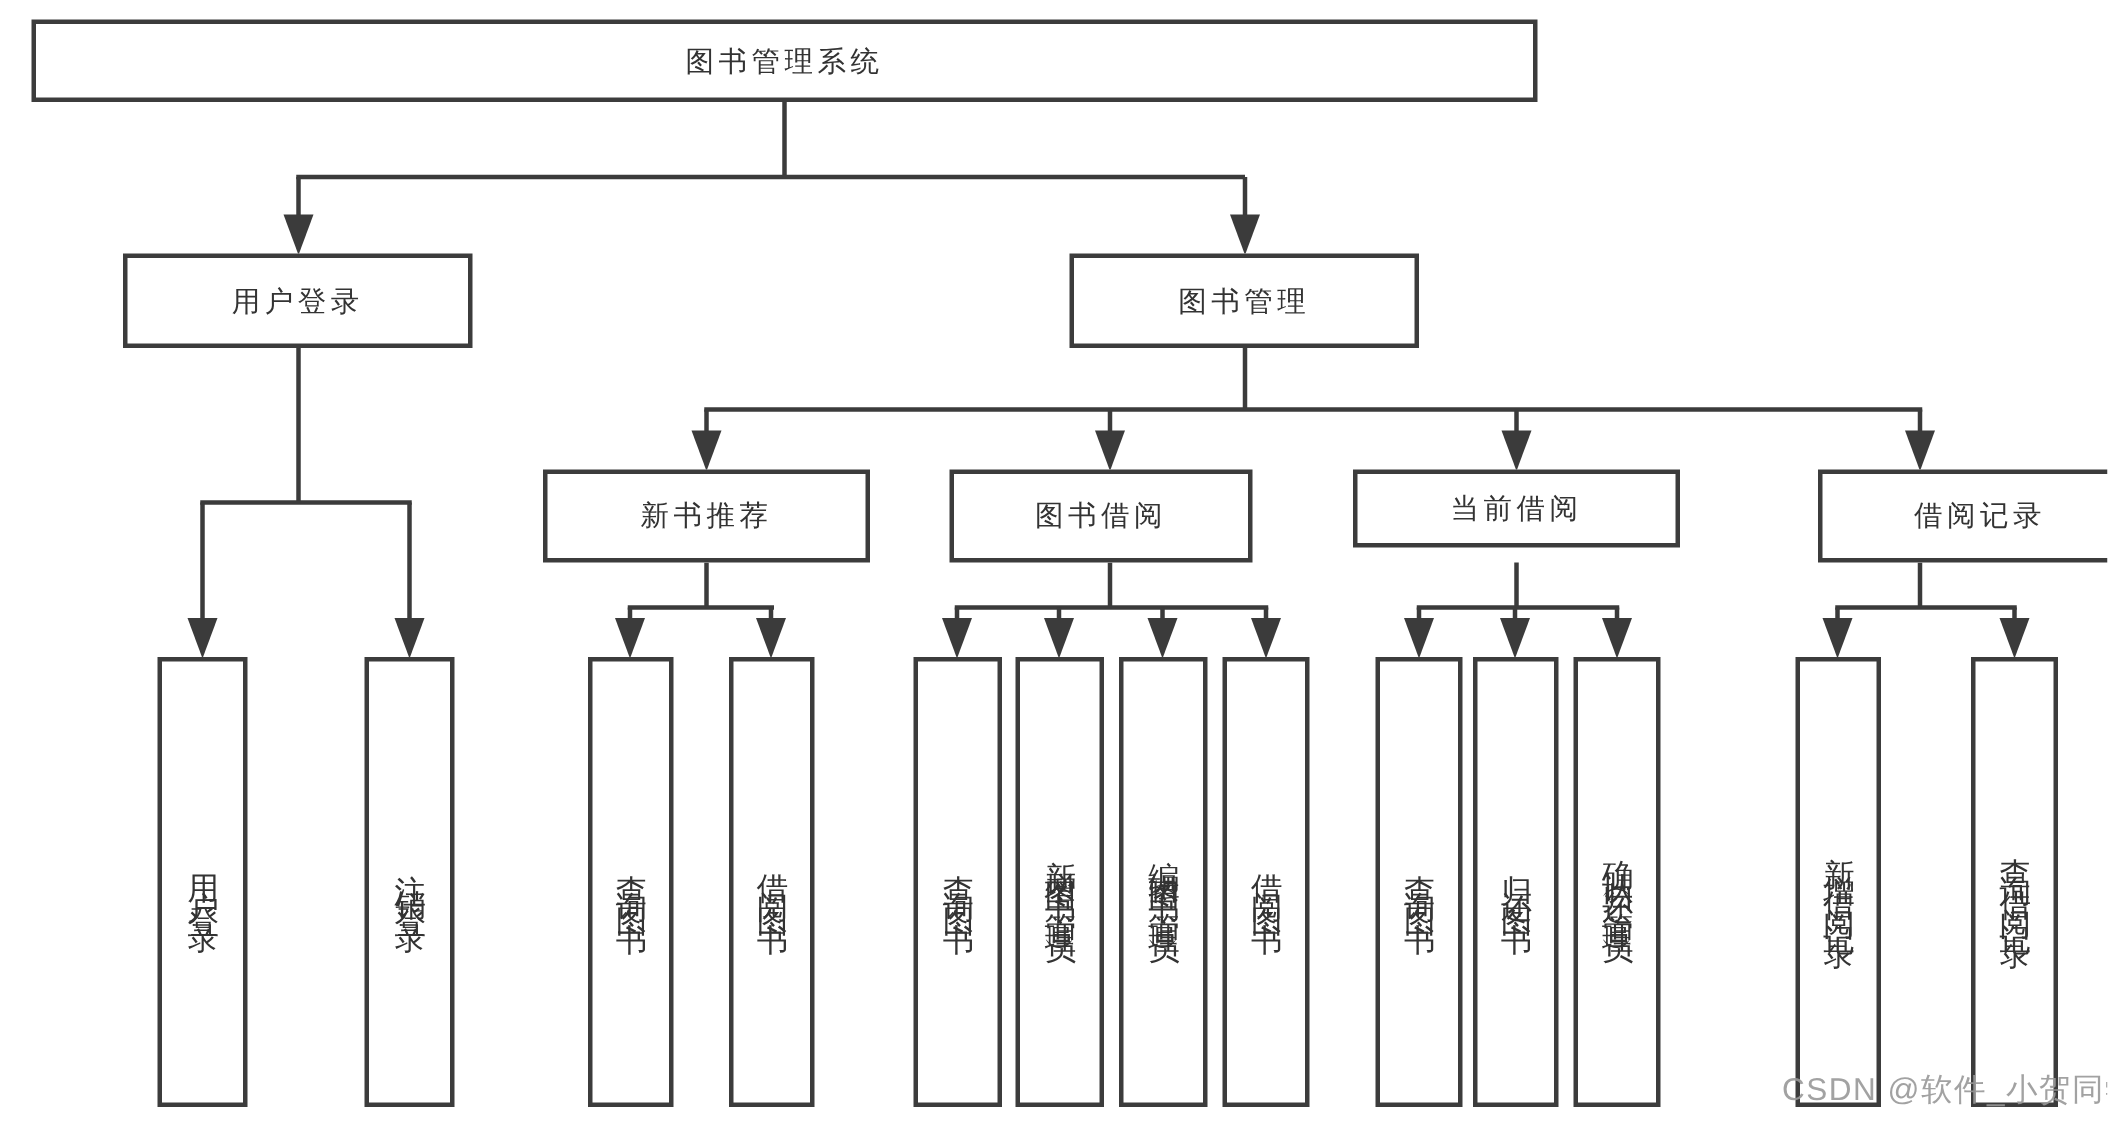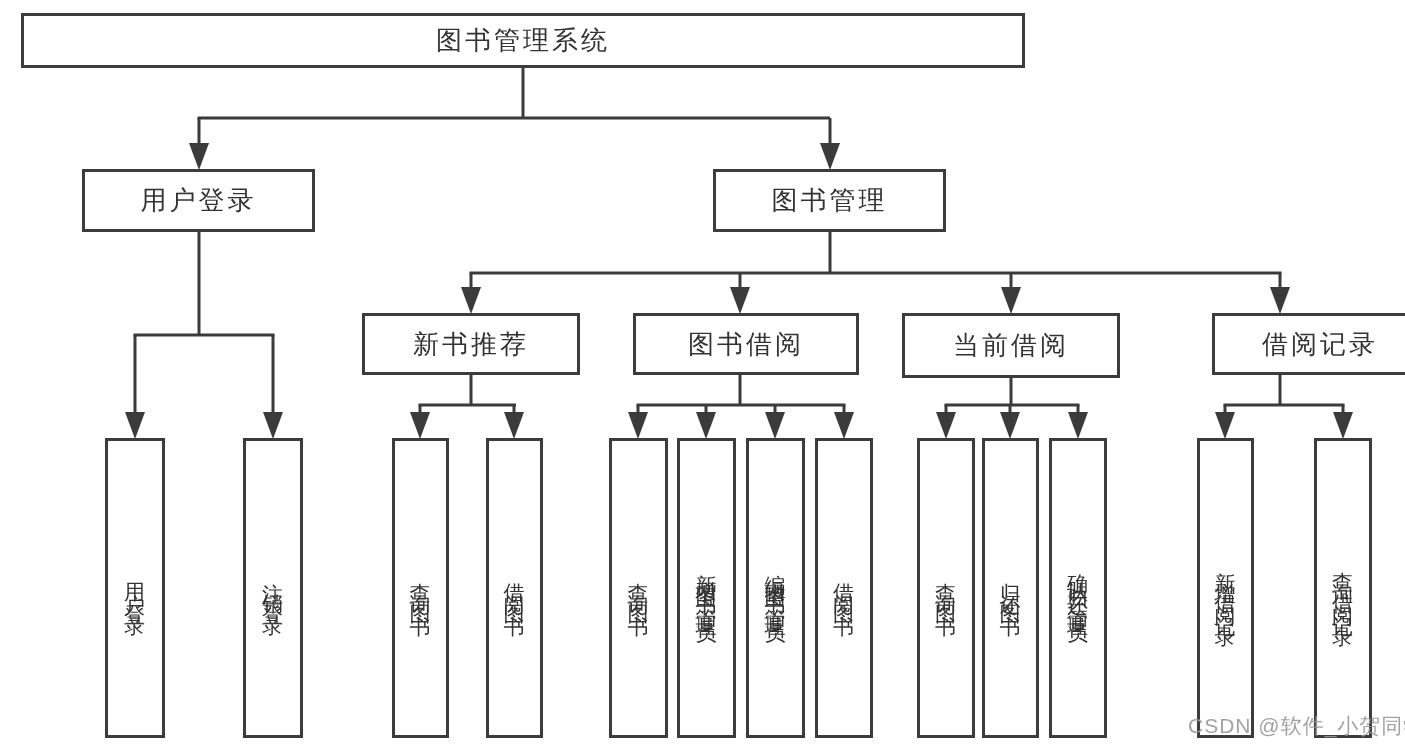--- a/index.html
+++ b/index.html
@@ -21,21 +21,21 @@
     position: absolute;
     box-sizing: border-box;
     border: 3px solid #3c3c3c;
     background: #ffffff;
     display: flex;
     align-items: center;
     justify-content: center;
     color: #333333;
   }
   .box.h span {
-    font-size: 26px;
+    font-size: 19px;
     letter-spacing: 3px;
     color: #333333;
     white-space: nowrap;
   }
   .box.v span {
     writing-mode: vertical-rl;
     text-orientation: mixed;
     font-size: 21px;
     letter-spacing: 11px;
     color: #333333;
@@ -138,24 +138,24 @@
   <div class="box h" style="left:82px; top:169px; width:233px; height:63px;">
     <span>用户登录</span>
   </div>
   <div class="box h" style="left:362px; top:313px; width:218px; height:62px;">
     <span>新书推荐</span>
   </div>
 
   <div class="box h" style="left:713px; top:169px; width:233px; height:63px;">
     <span>图书管理</span>
   </div>
-  <div class="box h" style="left:633px; top:313px; width:226px; height:62px;">
+  <div class="box h" style="left:633px; top:313px; width:202px; height:62px;">
     <span>图书借阅</span>
   </div>
-  <div class="box h" style="left:902px; top:313px; width:218px; height:65px;">
+  <div class="box h" style="left:902px; top:313px; width:218px; height:52px;">
     <span>当前借阅</span>
   </div>
   <div class="box h" style="left:1172px; top:313px; width:216px; height:62px;margin-left:40px;">
     <span>借阅记录</span>
   </div>
 
   <div class="box v" style="left:105px; top:438px; width:60px; height:300px;">
     <span>用户登录</span>
   </div>
   <div class="box v" style="left:243px; top:438px; width:60px; height:300px;">

